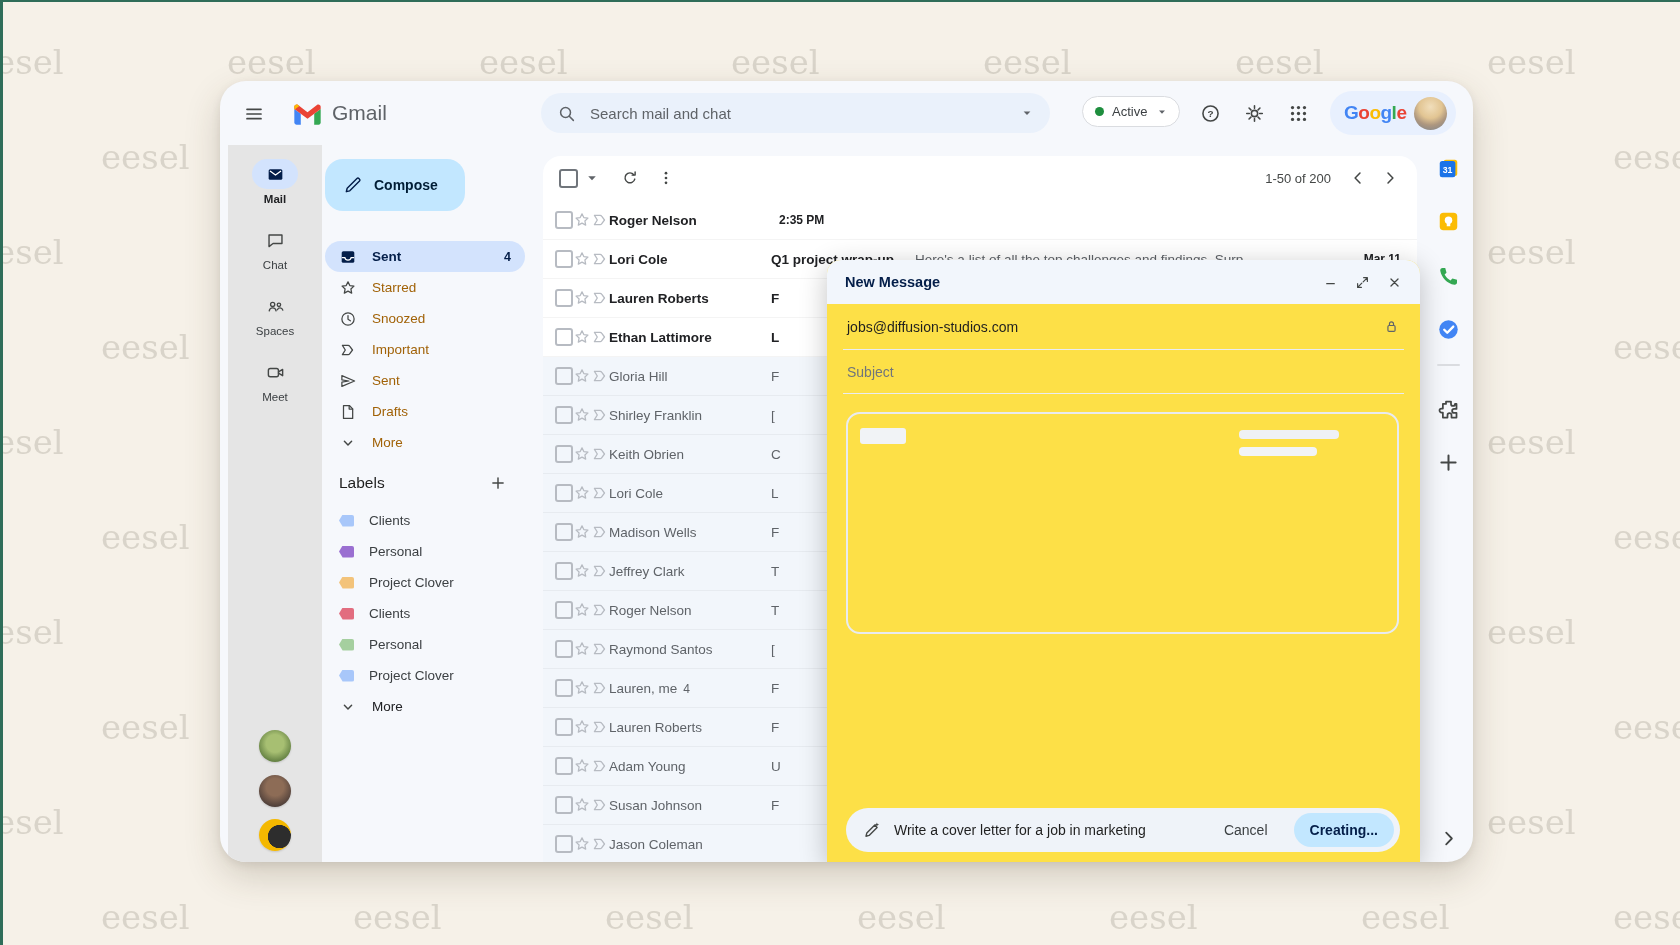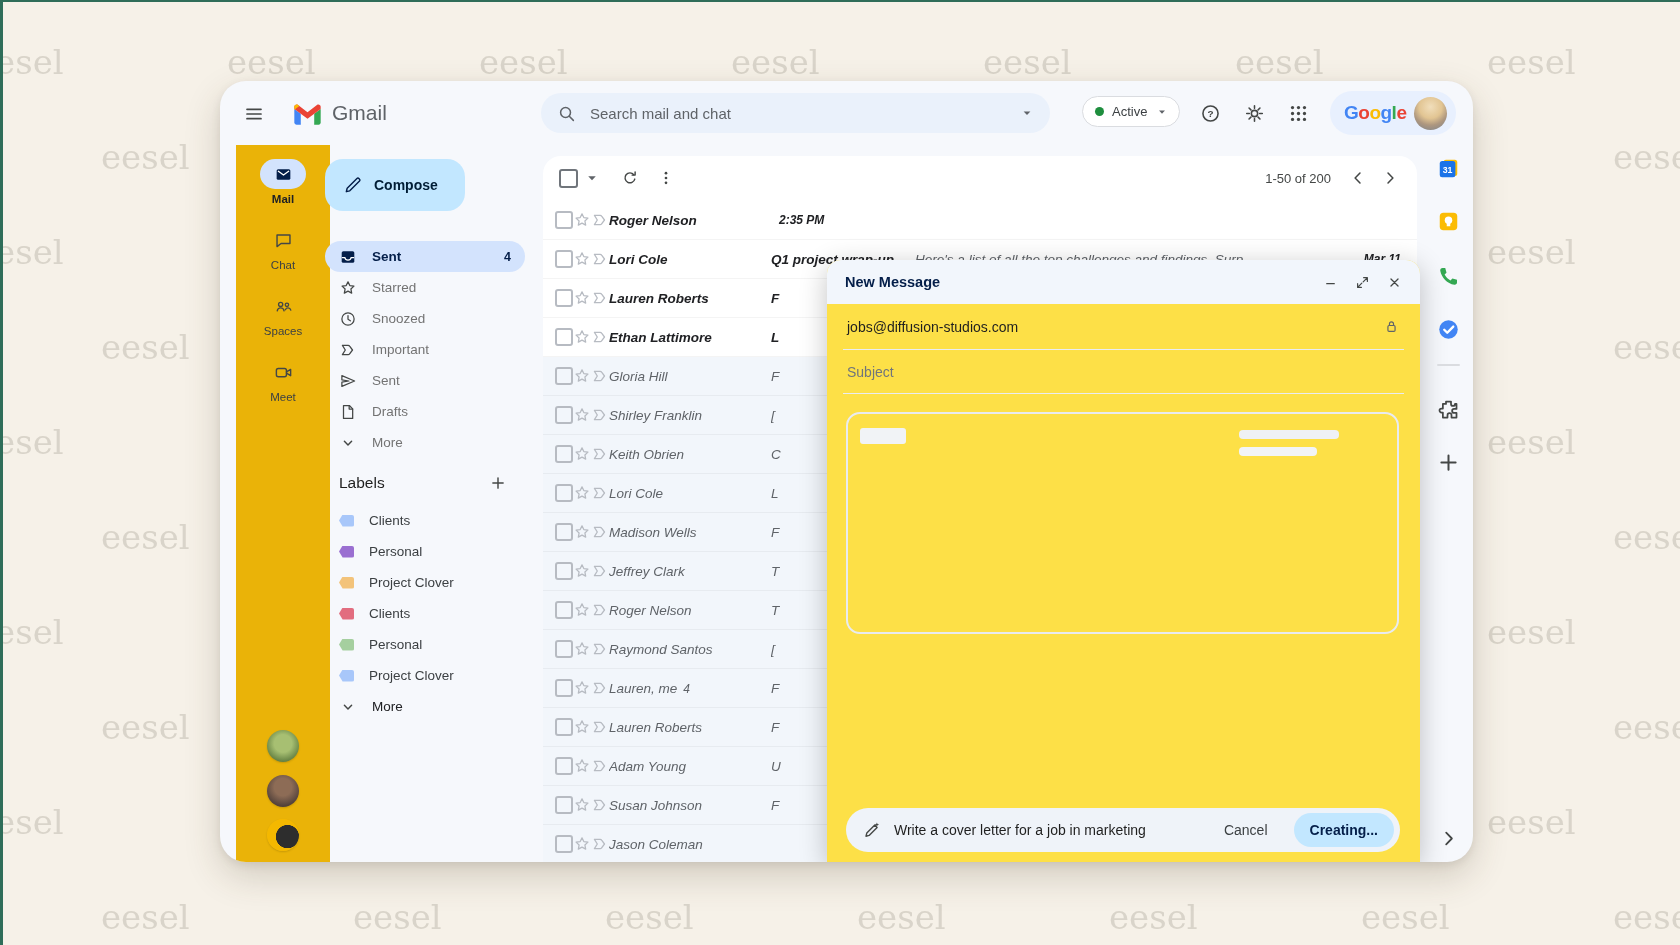--- a/index.html
+++ b/index.html
@@ -35,40 +35,40 @@
   .active-label{font-size:13px;color:#3c4043;font-weight:500;}
   .active-pill .ic{width:14px;height:14px;}
   .tb-btn{position:absolute;top:12px;width:40px;height:40px;display:grid;place-items:center;border-radius:50%;}
   .tb-btn .ic{width:21px;height:21px;}
   .google-pill{position:absolute;left:1110px;top:10px;width:126px;height:44px;background:#e8f0fe;
                border-radius:22px;display:flex;align-items:center;gap:8px;padding:0 6px 0 14px;box-sizing:border-box;}
   .google-word{font-size:19px;font-weight:600;letter-spacing:-.5px;}
   .avatar{width:33px;height:33px;border-radius:50%;
           background:radial-gradient(circle at 50% 30%,#f1debb 0%,#e2c593 40%,#ae977f 64%,#75808e 100%);}
   
-  .rail{position:absolute;left:16px;top:64px;width:94px;height:717px;background:#eab308;}
+  .rail{position:absolute;left:8px;top:64px;width:94px;height:717px;background:#e5e5e5;}
   .rail-item{position:absolute;left:0;width:94px;text-align:center;}
   .railpill{width:46px;height:30px;border-radius:15px;margin:0 auto;display:grid;place-items:center;}
   .rail-item.active .railpill{background:#d3e3fd;}
   .railpill .ic{width:19px;height:19px;}
   .raillabel{font-size:11.5px;margin-top:4px;color:#3c4043;}
   .rail-item.active .raillabel{color:#202124;font-weight:700;}
   .rail-av{position:absolute;left:31px;width:32px;height:32px;border-radius:50%;box-shadow:0 1px 2px rgba(0,0,0,.15);}
   .av-green{background:radial-gradient(circle at 50% 42%,#a7bf72 0 36%,#5d7a3e 78%,#3f5429 100%);}
   .av-brown{background:radial-gradient(circle at 50% 38%,#8d6c56 0 34%,#50403a 75%,#332a26 100%);}
   .av-yellow{background:radial-gradient(circle at 64% 55%,#2d2d2d 0 42%,#f4b800 44%);}
   
   .sidebar{position:absolute;left:94px;top:64px;width:229px;height:717px;}
   .compose-btn{position:absolute;left:11px;top:14px;width:140px;height:52px;border-radius:18px;background:#c2e7ff;
                display:flex;align-items:center;gap:12px;padding-left:18px;box-sizing:border-box;
                font-size:14px;font-weight:600;color:#001d35;}
   .compose-btn .ic{width:19px;height:19px;}
   .nav{position:absolute;left:11px;top:96px;width:200px;}
   .nav-item{height:31px;border-radius:15.5px;display:flex;align-items:center;gap:15px;padding:0 14px;
-            font-size:13.5px;color:#737373;box-sizing:border-box;}
+            font-size:13.5px;color:#a16207;box-sizing:border-box;}
   .nav-item .ic{width:18px;height:18px;}
   .nav-item.active{background:#d3e3fd;font-weight:700;color:#041e49;}
   .nav-count{margin-left:auto;font-size:12.5px;font-weight:700;color:#041e49;}
   .labels-head{position:absolute;left:25px;top:329px;width:168px;display:flex;align-items:center;
                justify-content:space-between;font-size:15.5px;color:#1f1f1f;}
   .labels-head .ic{width:18px;height:18px;}
   .labels{position:absolute;left:11px;top:360px;width:200px;}
   .label-item{height:31px;display:flex;align-items:center;gap:15px;padding:0 14px;font-size:13.5px;color:#3c4043;box-sizing:border-box;}
   .tag{width:15px;height:12px;clip-path:polygon(24% 0,100% 0,100% 100%,24% 100%,0 50%);border-radius:2px;flex:none;}
   
@@ -78,21 +78,21 @@
   .cb{width:15px;height:15px;border:2px solid #70757b;border-radius:3px;flex:none;box-sizing:content-box;}
   .toolbar .ic{width:18px;height:18px;}
   .tool-caret{margin-left:5px;width:14px;height:14px;}
   .tool-refresh{margin-left:20px;}
   .tool-kebab{margin-left:18px;}
   .pagination{margin-left:auto;font-size:13px;color:#444746;}
   .pg-btn{margin-left:18px;width:18px;height:18px;}
   .pg-btn.next{margin-left:14px;}
   .rows{position:absolute;top:45px;left:0;right:0;bottom:0;overflow:hidden;}
   .row{height:39px;display:flex;align-items:center;padding:0 16px 0 12px;gap:0;
-       border-bottom:1px solid rgba(32,33,36,.05);background:#fff;box-sizing:border-box;font-style:italic;}
+       border-bottom:1px solid rgba(32,33,36,.05);background:#fff;box-sizing:border-box;}
   .row.read{background:#f2f6fb;}
   .row .cb{border-color:#b7bbc2;width:14px;height:14px;}
   .row .ic{width:18px;height:18px;flex:none;}
   .sender{width:162px;min-width:162px;font-size:13.5px;color:#202124;font-weight:700;white-space:nowrap;overflow:hidden;}
   .row.read .sender{color:#5f6368;font-weight:400;}
   .msg-count{font-size:12px;color:#5f6368;font-weight:400;margin-left:6px;}
   .subj{flex:1;font-size:13.5px;white-space:nowrap;overflow:hidden;color:#202124;font-weight:700;}
   .row.read .subj{color:#5f6368;font-weight:400;}
   .snip{color:#5f6368;font-weight:400;}
   .time{font-size:12px;color:#202124;font-weight:700;margin-left:8px;white-space:nowrap;}

